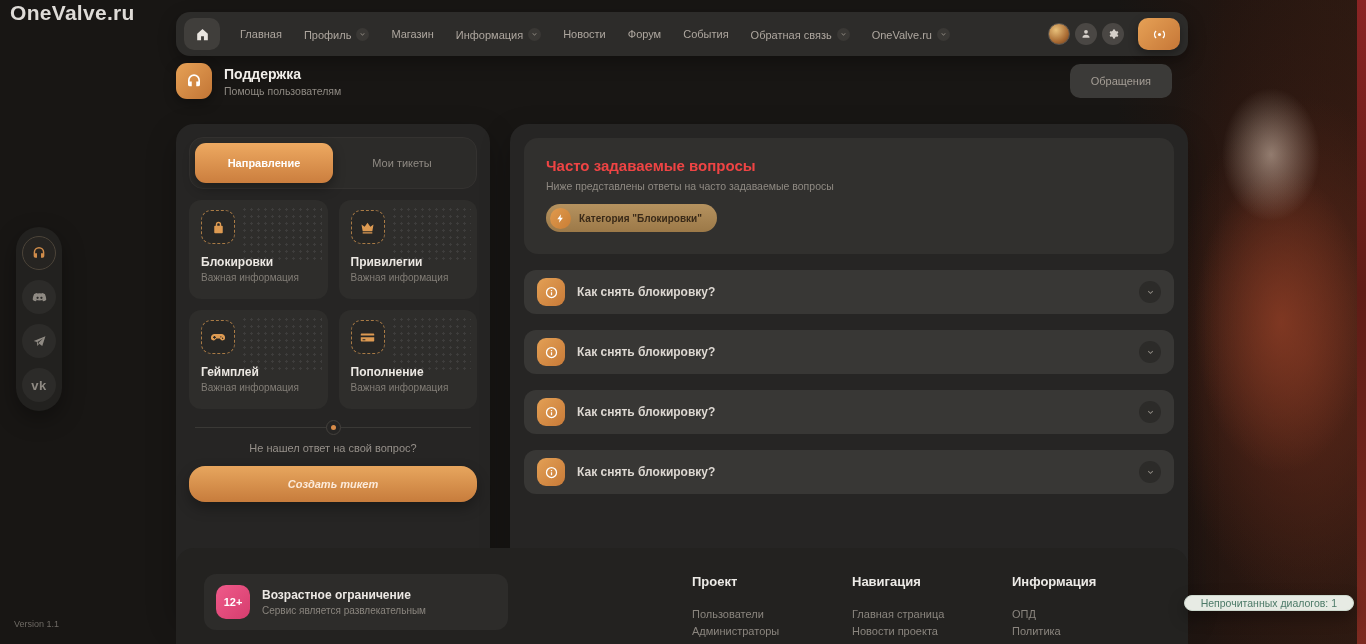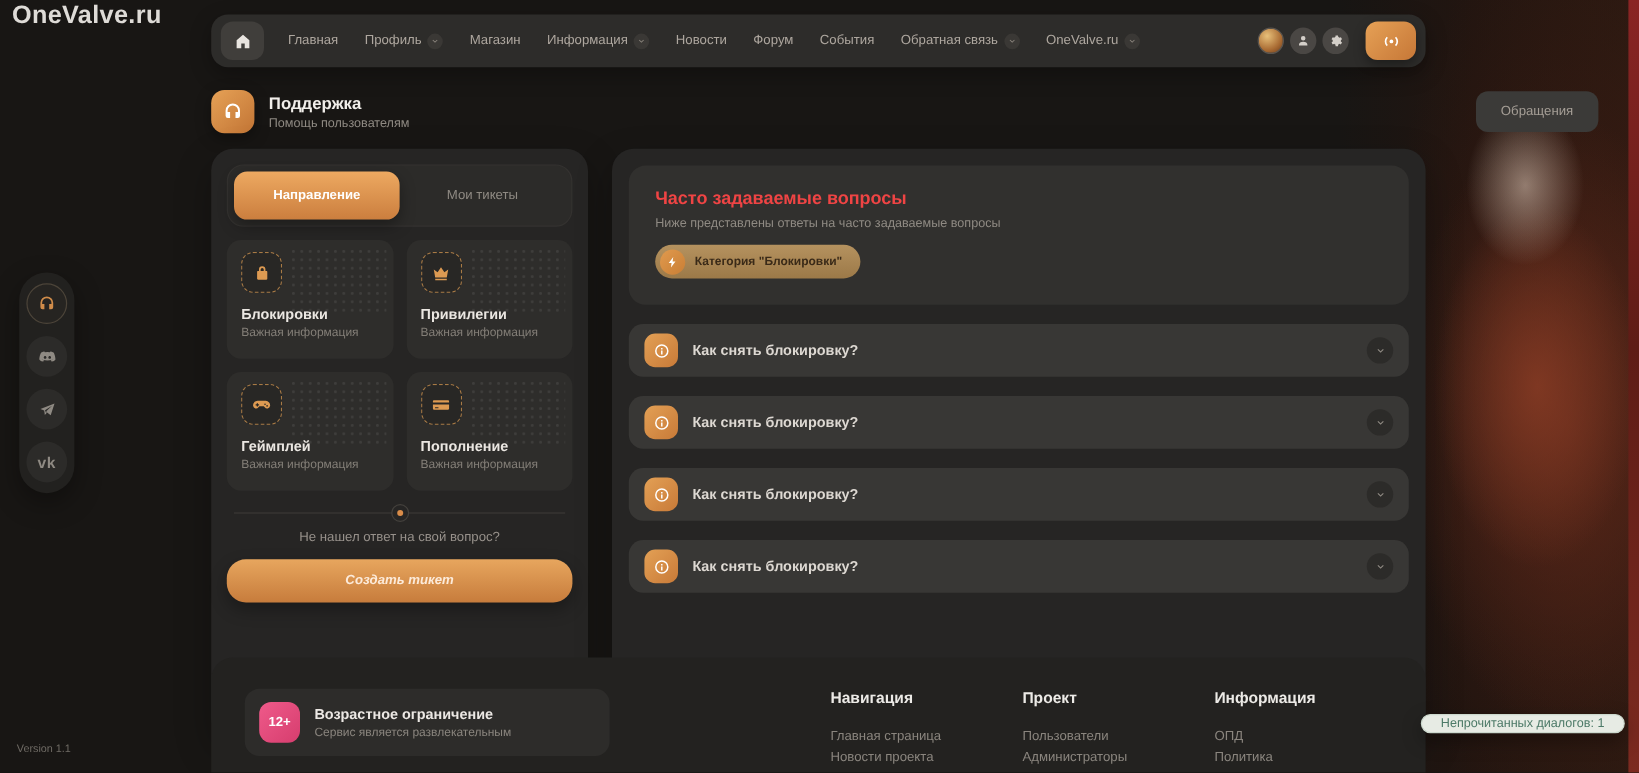--- a/index.html
+++ b/index.html
@@ -23,31 +23,31 @@
   .center { display:flex; align-items:center; justify-content:center; }
 
   
   .logo { position:absolute; left:10px; top:1px; font-size:21px; font-weight:bold; color:#dedbd7; letter-spacing:.3px; }
 
   
   .topnav { position:absolute; left:176px; top:12px; width:1012px; height:44px; background:#2d2c2a;
     border-radius:14px; display:flex; align-items:center; padding:0 8px; box-shadow:0 6px 18px rgba(0,0,0,.3); }
   .home-btn { width:36px; height:32px; border-radius:10px; background:#403e3b; color:#e9e5e0; border:none; cursor:pointer; margin-right:20px; }
   .nav-links { display:flex; align-items:center; gap:22px; }
-  .nav-link { display:flex; align-items:center; gap:5px; color:#aea79f; font-size:11px; cursor:pointer; text-decoration:none; white-space:nowrap; }
+  .nav-link { display:flex; align-items:flex-end; gap:5px; color:#aea79f; font-size:11px; cursor:pointer; text-decoration:none; white-space:nowrap; }
   .nav-chev { width:13px; height:13px; border-radius:50%; background:#3a3835; color:#8b857d; }
   .nav-right { margin-left:auto; display:flex; align-items:center; gap:5px; }
   .avatar { width:22px; height:22px; border-radius:50%; cursor:pointer;
     background:radial-gradient(circle at 35% 30%, #e8c07a, #a86a32 62%, #63381c); border:1px solid #5a554f; }
   .mini-btn { width:22px; height:22px; border-radius:50%; background:#4a4744; color:#d4cfc9; border:none; cursor:pointer; }
   .live-btn { width:42px; height:32px; border-radius:10px; border:none; cursor:pointer; margin-left:9px; color:#fff;
     background:linear-gradient(135deg,#e6a156,#c67737); box-shadow:0 4px 10px rgba(0,0,0,.35); }
 
   
-  .page-header { position:absolute; left:176px; top:74px; width:1156px; height:38px; display:flex; align-items:center; }
+  .page-header { position:absolute; left:176px; top:62px; width:996px; height:38px; display:flex; align-items:center; }
   .ph-icon { width:36px; height:36px; border-radius:11px; color:#fff;
     background:linear-gradient(135deg,#e6a156,#c27535); box-shadow:0 4px 12px rgba(0,0,0,.35); }
   .ph-text { margin-left:12px; }
   .ph-title { color:#f1eeea; font-size:14px; font-weight:bold; }
   .ph-sub { color:#8f8a83; font-size:10.5px; margin-top:3px; }
   .appeals-btn { margin-left:auto; height:34px; padding:0 21px; border:none; border-radius:10px; cursor:pointer;
     background:#3b3a38; color:#a59e96; font-size:11px; }
 
   
   .social-rail { position:absolute; left:16px; top:227px; width:46px; padding:9px 0; background:#22211f;
@@ -405,28 +405,28 @@
   <footer class="footer">
     <div class="age-card">
       <span class="age-badge">12+</span>
       <div>
         <div class="age-title">Возрастное ограничение</div>
         <div class="age-sub">Сервис является развлекательным</div>
       </div>
     </div>
     <div class="f-cols">
       <div class="f-col">
+        <div class="f-col-title">Проект</div>
+        <a class="f-link">Пользователи</a>
+        <a class="f-link">Администраторы</a>
+      </div>
+      <div class="f-col">
         <div class="f-col-title">Навигация</div>
         <a class="f-link">Главная страница</a>
         <a class="f-link">Новости проекта</a>
-      </div>
-      <div class="f-col">
-        <div class="f-col-title">Проект</div>
-        <a class="f-link">Пользователи</a>
-        <a class="f-link">Администраторы</a>
       </div>
       <div class="f-col">
         <div class="f-col-title">Информация</div>
         <a class="f-link">ОПД</a>
         <a class="f-link">Политика</a>
       </div>
     </div>
   </footer>
 
   <div class="version">Version 1.1</div>

